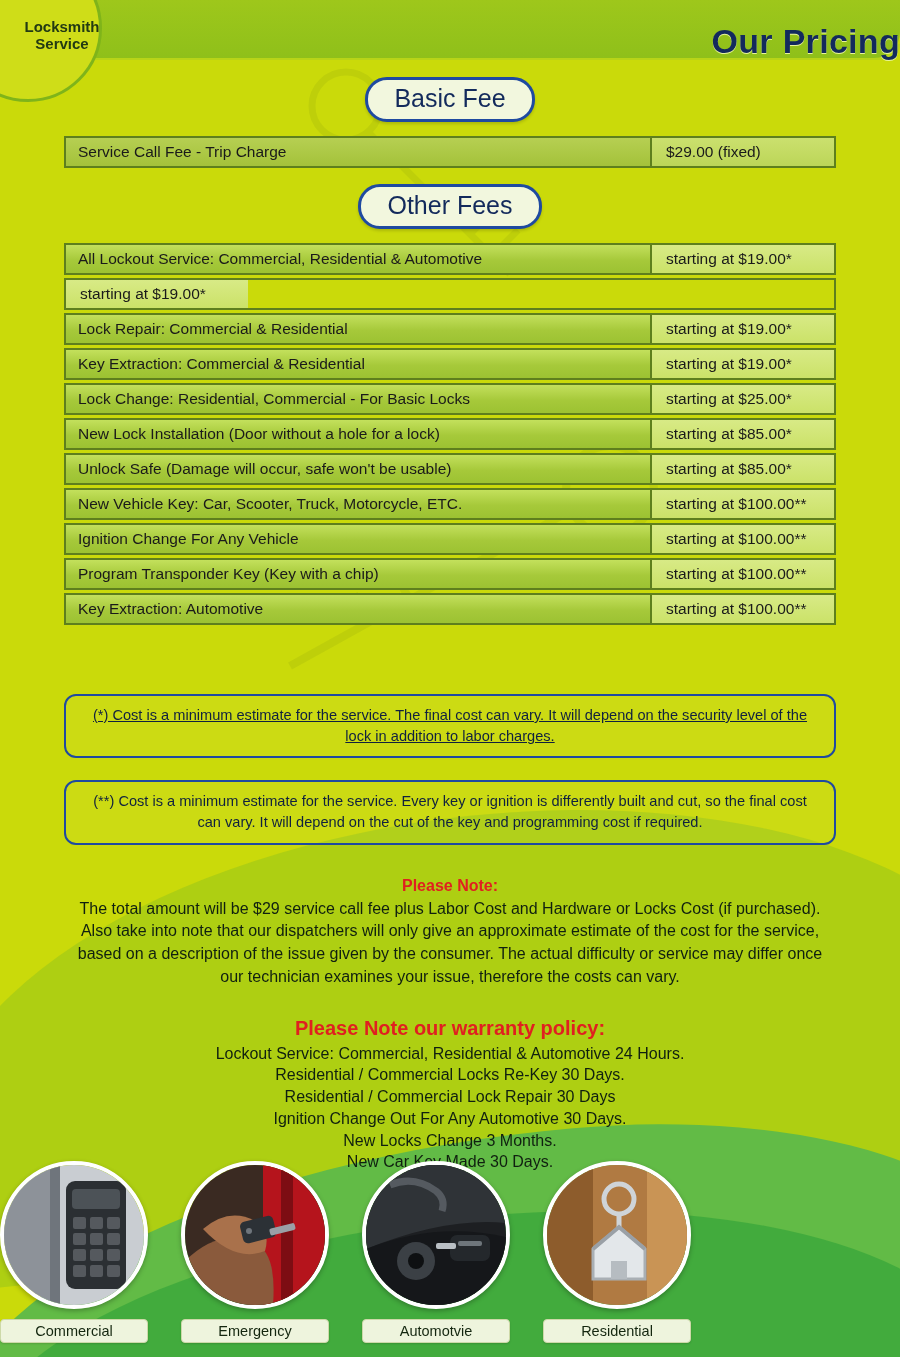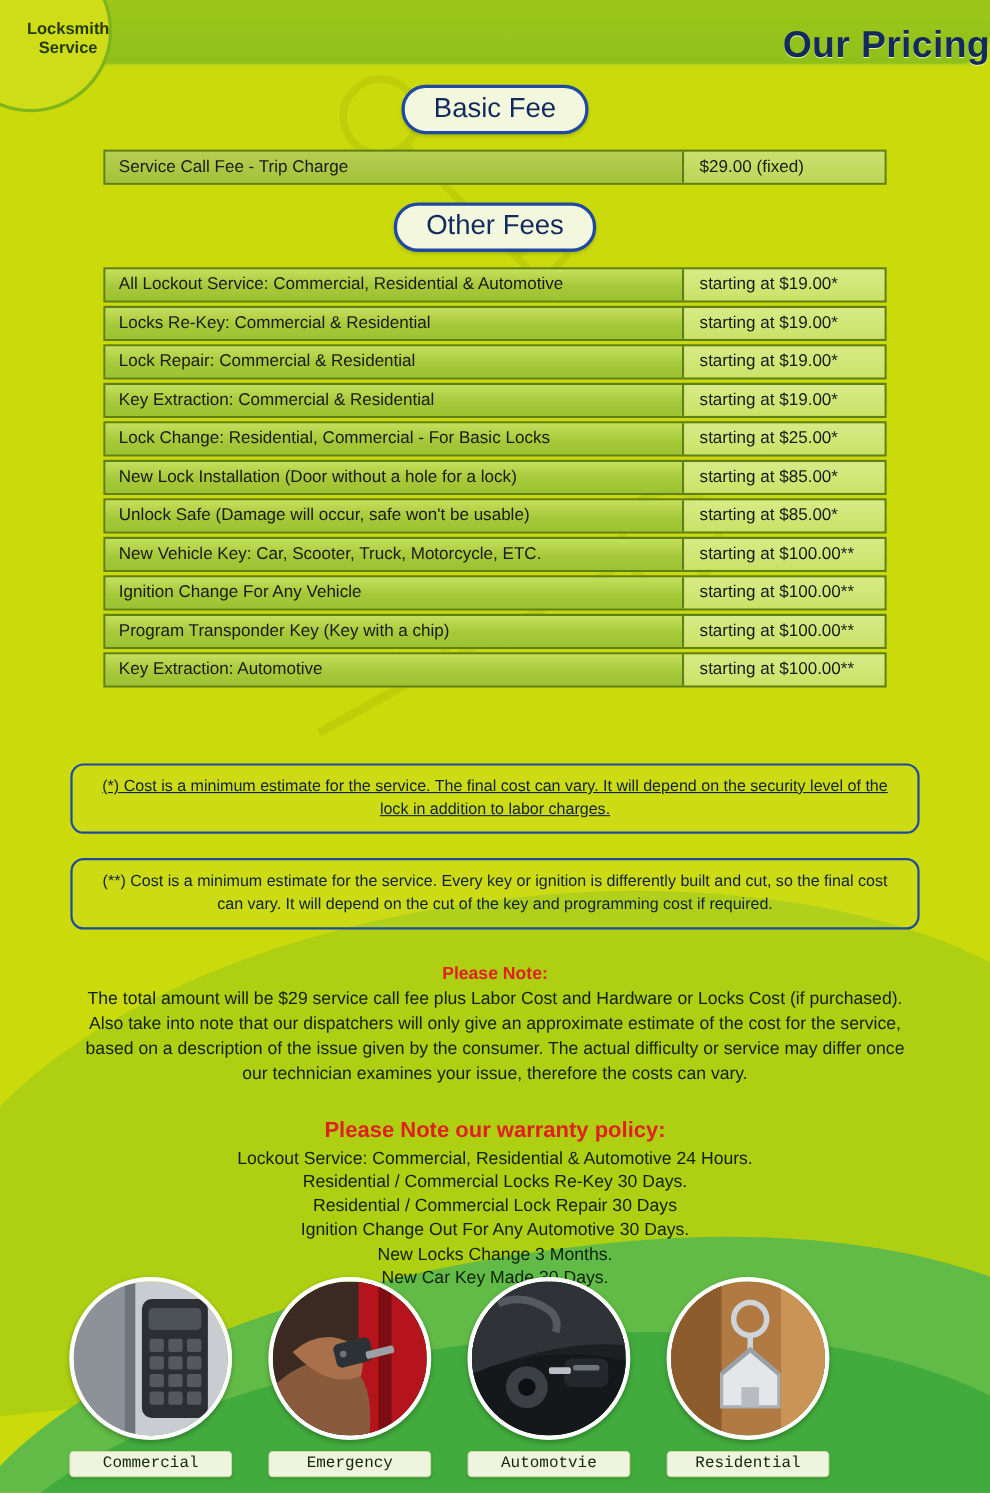--- a/index.html
+++ b/index.html
@@ -84,21 +84,21 @@
     background: #f2f7de;
     border: 3px solid #1f4aa0;
     border-radius: 22px;
     padding: 4px 26px 6px;
     font-size: 25px;
     font-weight: normal;
     color: #132a5c;
     box-shadow: 0 2px 3px rgba(0,0,0,.15);
   }
 
-  .table { margin: 14px auto 0; width: 712px; }
+  .table { margin: 14px auto 0; width: 772px; }
   .row {
     display: flex;
     margin-bottom: 3px;
     border: 2px solid #5e7f1d;
   }
   .row .cell-service {
     flex: 1 1 auto;
     padding: 5px 12px;
     font-size: 15.5px;
     background: linear-gradient(180deg, #c3e05c 0%, #a6c93a 55%, #9cc232 100%);
@@ -150,24 +150,22 @@
     line-height: 1.36;
     color: #102010;
   }
 
   
   .cards {
     position: absolute;
     left: 0; bottom: 14px;
     width: 817px;
     display: flex;
-    justify-content: center;
     gap: 33px;
     z-index: 6;
-    font-family: Liberation Mono, monospace;
   }
   .card { width: 148px; text-align: center; }
   .photo {
     width: 148px; height: 148px; border-radius: 50%;
     border: 4px solid #ffffff;
     box-shadow: 0 2px 5px rgba(0,0,0,.28);
     overflow: hidden;
     position: relative;
   }
   .photo svg { display: block; }
@@ -239,21 +237,20 @@
   <div class="section-pill-wrap" style="">
     <span class="section-pill">Other Fees</span>
   </div>
 
   <div class="table">
     <div class="row">
       <div class="cell-service">All Lockout Service: Commercial, Residential &amp; Automotive</div>
       <div class="cell-price">starting at $19.00*</div>
     </div>
     <div class="row">
-      <div class="cell-service">Locks Re-Key: Commercial &amp; Residential</div>
       <div class="cell-price">starting at $19.00*</div>
     </div>
     <div class="row">
       <div class="cell-service">Lock Repair: Commercial &amp; Residential</div>
       <div class="cell-price">starting at $19.00*</div>
     </div>
     <div class="row">
       <div class="cell-service">Key Extraction: Commercial &amp; Residential</div>
       <div class="cell-price">starting at $19.00*</div>
     </div>

